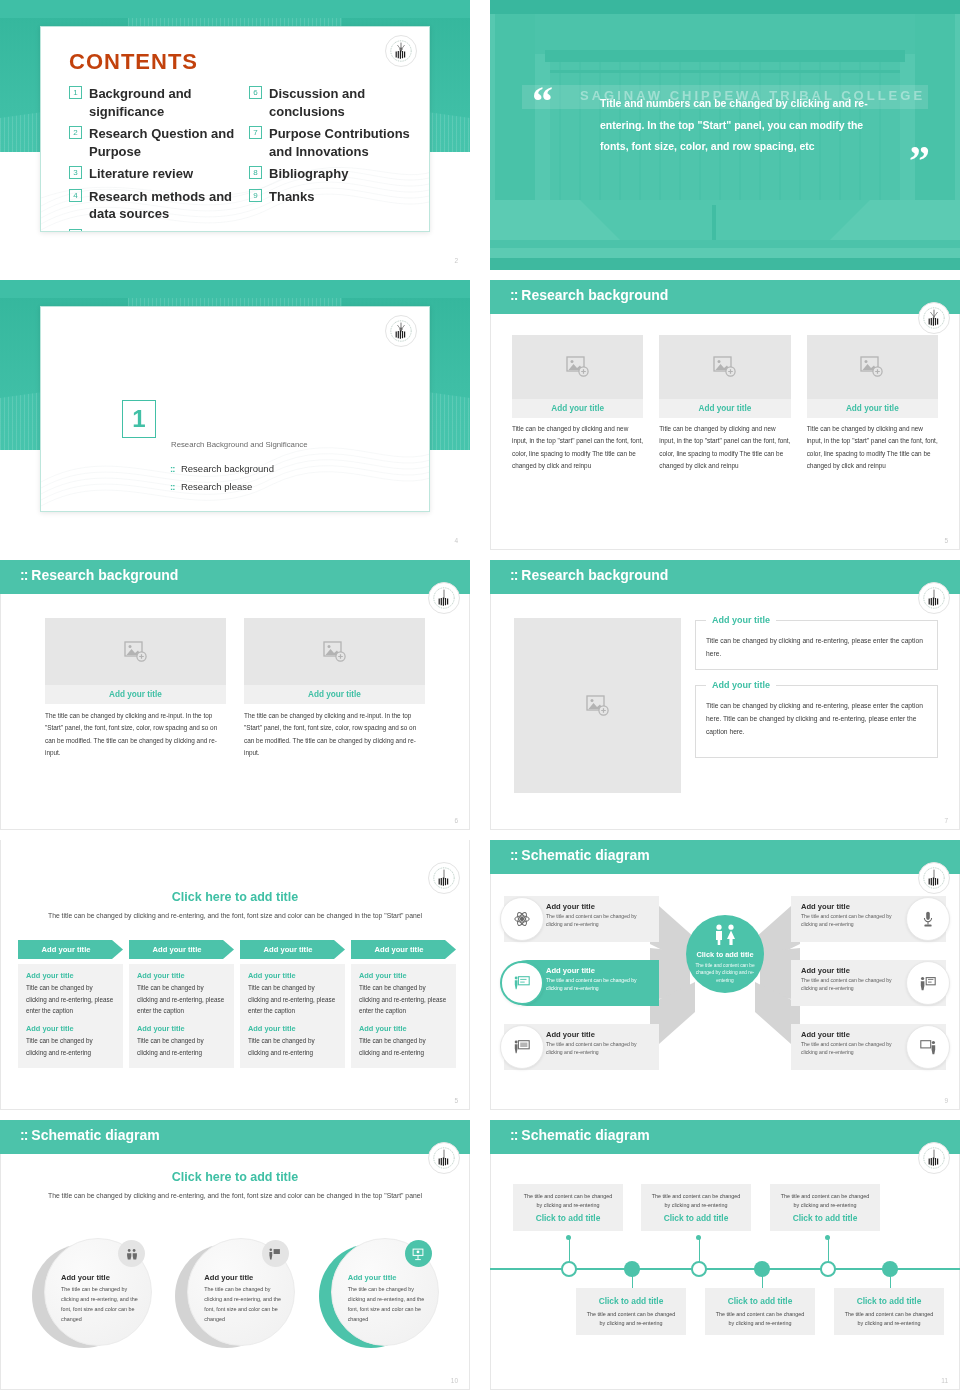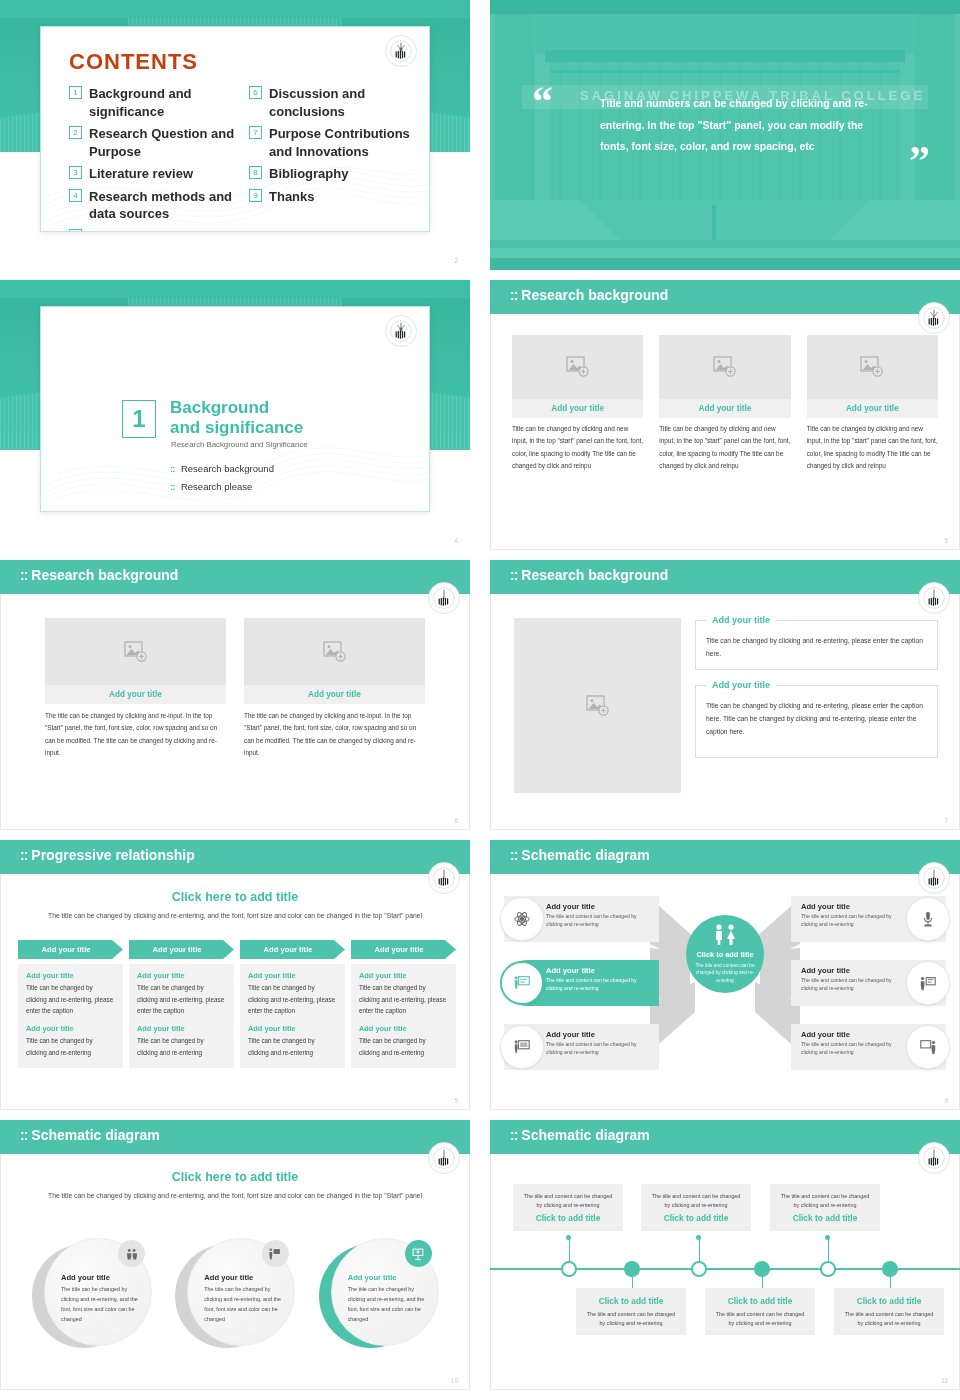--- a/index.html
+++ b/index.html
@@ -444,24 +444,20 @@
             <path d="M18 19 l2 0 l0 14 l-2 0 z"></path>
               <path d="M21.5 20 l2 0 l0 12 l-2 0 z"></path>
             <path d="M25 21 l2 0 l0 10 l-2 0 z"></path>
           </g>
           <circle cx="20" cy="17" r="2.2" fill="none" stroke="#1d1d1d" stroke-width=".8"></circle>
         </svg>
       </div>
     </div>
 
     <div class="sec-num">1</div>
-    <div class="sec-title">
-      <div>Background</div>
-      <div>and significance</div>
-    </div>
     <div class="sec-sub">Research Background and Significance</div>
     <div class="sec-bullets">
       <div>
         <span class="bk">::</span>
         <span>Research background</span>
       </div>
       <div>
         <span class="bk">::</span>
         <span>Research please</span>
       </div>
@@ -633,26 +629,20 @@
         <legend>Add your title</legend>
         <div class="body-txt">Title can be changed by clicking and re-entering, please enter the caption here. Title can be changed by clicking and re-entering, please enter the caption here.</div>
       </fieldset>
     </div>
 
     <div class="pgnum">7</div>
   </div>
 
   <div class="slide">
     <div class="slide-frame"></div>
-    <div class="hdr">
-      <div class="hdr-inner"></div>
-      <div class="hdr-title">
-        <span class="dots">::</span><span>Progressive relationship</span>
-      </div>
-    </div>
     <div class="logo" style="right:10px; top:22px; width:32px; height:32px;">
       <svg width="24" height="24" viewBox="0 0 40 40">
         <circle cx="20" cy="20" r="17" fill="none" stroke="#2f6b52" stroke-width=".6" stroke-dasharray="1.5 1.5"></circle>
         <path d="M20 6 L20 22" stroke="#1d1d1d" stroke-width="1"></path>
         <g fill="#1d1d1d">
             <path d="M11 21 l2 0 l0 10 l-2 0 z"></path>
             <path d="M14.5 20 l2 0 l0 12 l-2 0 z"></path>
             <path d="M18 19 l2 0 l0 14 l-2 0 z"></path>
             <path d="M21.5 20 l2 0 l0 12 l-2 0 z"></path>
             <path d="M25 21 l2 0 l0 10 l-2 0 z"></path>

